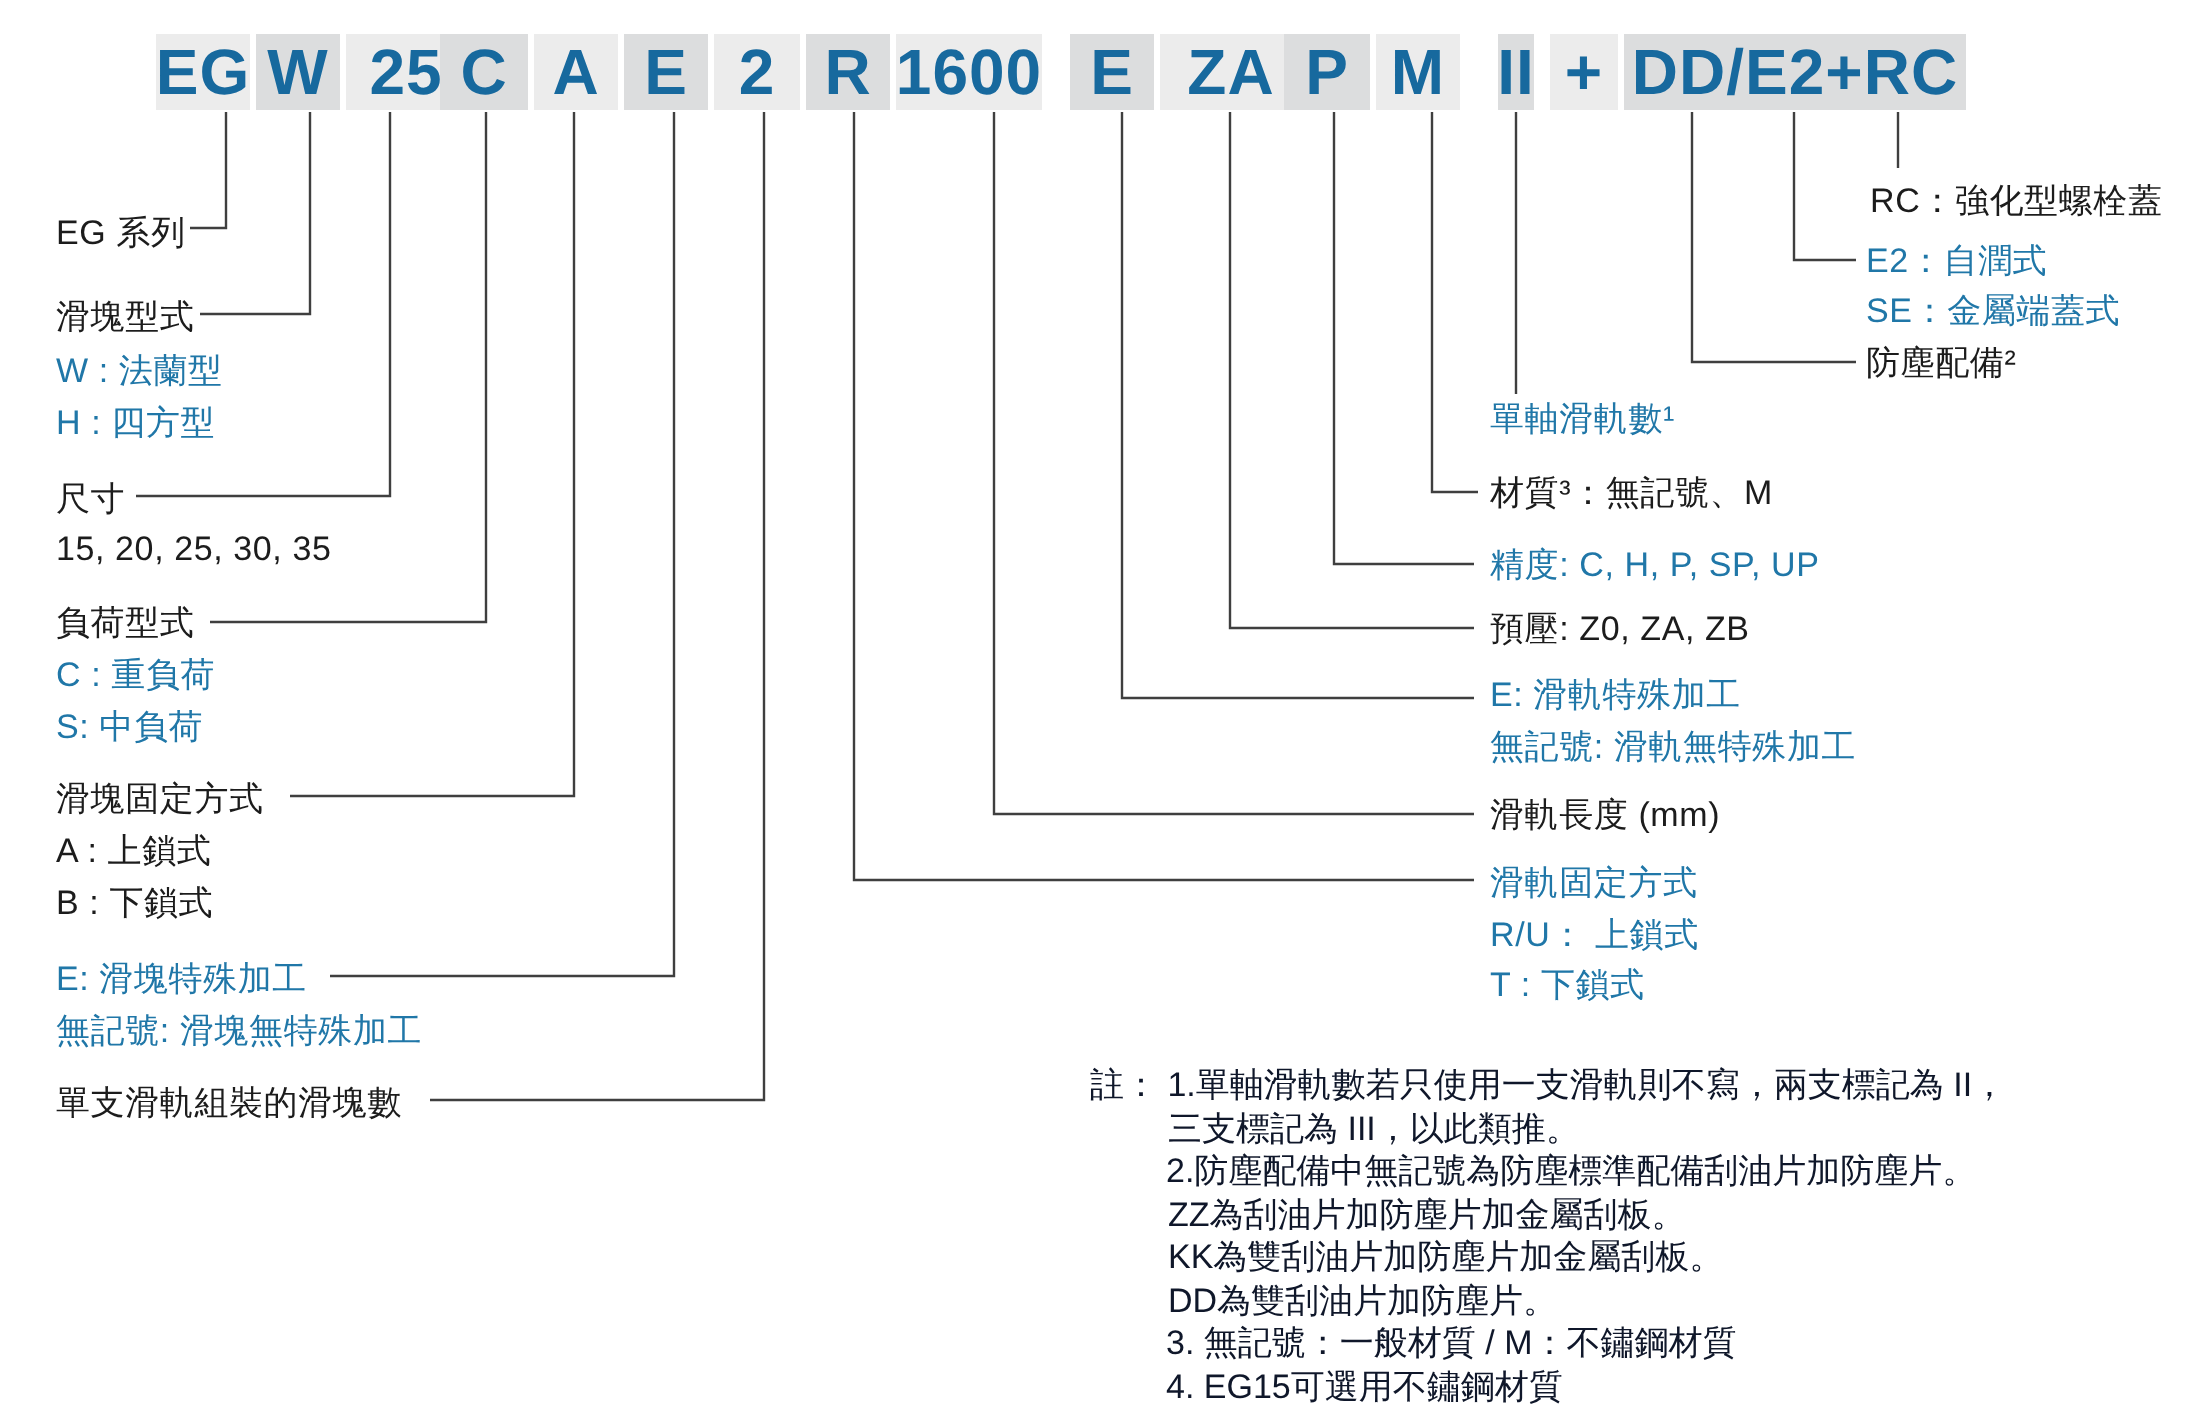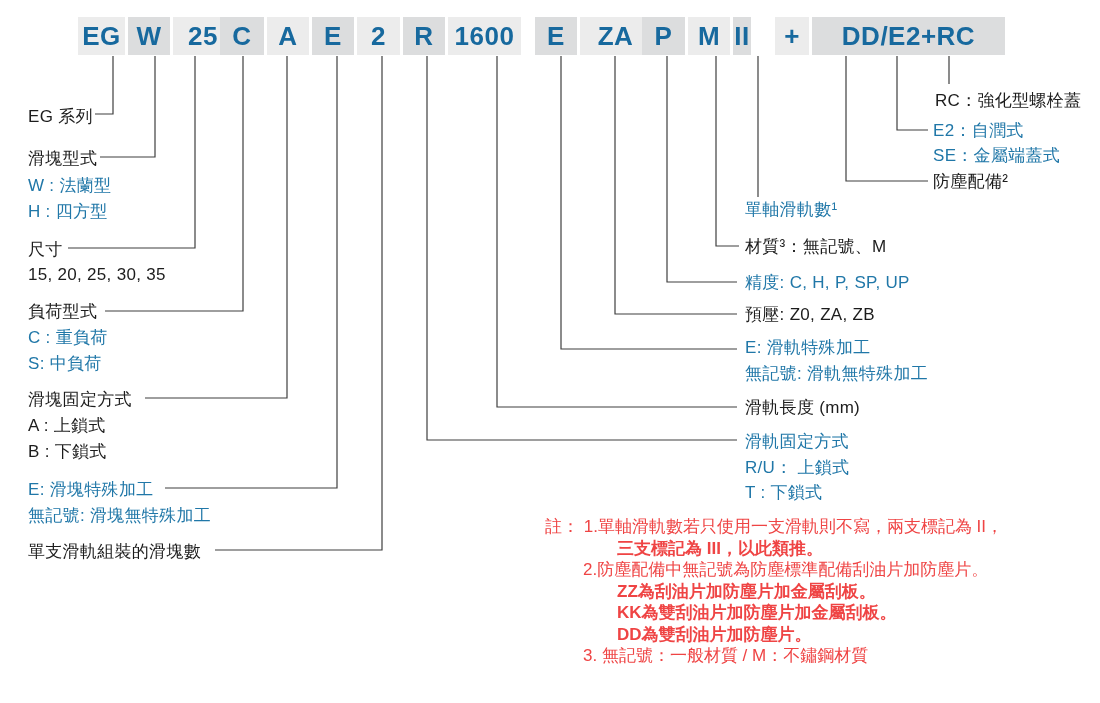--- a/index.html
+++ b/index.html
@@ -6,69 +6,69 @@
   html,body { margin:0; padding:0; background:#ffffff; }
   .canvas {
     position:relative; width:1100px; height:703px; background:#ffffff;
     font-family:"Liberation Sans","DejaVu Sans",sans-serif; overflow:hidden;
   }
   
   .code-bar { position:absolute; left:0; top:17px; height:38px; }
   .seg {
     position:absolute; top:0; height:38px;
     display:flex; align-items:center; justify-content:center;
-    font-weight:bold; font-size:26px; color:#17699e; letter-spacing:0.5px;
+    font-weight:bold; font-size:32px; color:#17699e; letter-spacing:0.5px;
     white-space:nowrap;
   }
   .seg.light { background:#ececec; }
   .seg.dark  { background:#dcddde; }
 
   
   svg.leaders { position:absolute; left:0; top:0; pointer-events:none; }
   svg.leaders polyline { fill:none; stroke:#3f3f3f; stroke-width:1.2; }
 
   
   .lbl {
     position:absolute; font-size:17px; line-height:20px;
     white-space:nowrap; letter-spacing:0.3px;
   }
   .lbl.dark { color:#1c1c1c; }
   .lbl.blue { color:#2077a8; }
 
   
   .notes {
-    position:absolute; left:545px; top:516px;
-    font-size:17px; line-height:21.5px; color:#ef4444;
+    position:absolute; left:545px; top:532px;
+    font-size:17px; line-height:21.5px; color:#0f172a;
   }
   .note-line { white-space:nowrap; }
   .ind1 { margin-left:38px; }
-  .ind2 { margin-left:72px;font-weight:bold; }
+  .ind2 { margin-left:39px; }
 </style>
 </head>
 <body>
 
 <div class="canvas">
 
   <div class="code-bar">
     <span class="seg light" style="left:78px;width:47px">EG</span>
     <span class="seg dark" style="left:128px;width:42px">W</span>
     <span class="seg light" style="left:173px;width:60px">25</span>
     <span class="seg dark" style="left:220px;width:44px">C</span>
     <span class="seg light" style="left:267px;width:42px">A</span>
     <span class="seg dark" style="left:312px;width:42px">E</span>
     <span class="seg light" style="left:357px;width:43px">2</span>
     <span class="seg dark" style="left:403px;width:42px">R</span>
     <span class="seg light" style="left:448px;width:73px">1600</span>
     <span class="seg dark" style="left:535px;width:42px">E</span>
     <span class="seg light" style="left:580px;width:71px">ZA</span>
     <span class="seg dark" style="left:642px;width:43px">P</span>
     <span class="seg light" style="left:688px;width:42px">M</span>
-    <span class="seg dark" style="left:733px;width:18px">II</span>
+    <span class="seg dark" style="left:749px;width:18px">II</span>
     <span class="seg light" style="left:775px;width:34px">+</span>
-    <span class="seg dark" style="left:812px;width:193px">DD/E2+RC</span>
+    <span class="seg dark" style="left:812px;width:171px">DD/E2+RC</span>
   </div>
 
   <svg class="leaders" width="1100" height="703" viewBox="0 0 1100 703">
     <polyline points="113,56 113,114 95,114"></polyline>
     <polyline points="155,56 155,157 100,157"></polyline>
     <polyline points="195,56 195,248 68,248"></polyline>
     <polyline points="243,56 243,311 105,311"></polyline>
     <polyline points="287,56 287,398 145,398"></polyline>
     <polyline points="337,56 337,488 165,488"></polyline>
     <polyline points="382,56 382,550 215,550"></polyline>
@@ -116,15 +116,16 @@
   <div class="lbl blue" style="left:745px;top:483px">T : 下鎖式</div>
 
   <div class="notes">
     <div class="note-line">註： 1.單軸滑軌數若只使用一支滑軌則不寫，兩支標記為 II，</div>
     <div class="note-line ind2">三支標記為 III，以此類推。</div>
     <div class="note-line ind1">2.防塵配備中無記號為防塵標準配備刮油片加防塵片。</div>
     <div class="note-line ind2">ZZ為刮油片加防塵片加金屬刮板。</div>
     <div class="note-line ind2">KK為雙刮油片加防塵片加金屬刮板。</div>
     <div class="note-line ind2">DD為雙刮油片加防塵片。</div>
     <div class="note-line ind1">3. 無記號：一般材質 / M：不鏽鋼材質</div>
+    <div class="note-line ind1">4. EG15可選用不鏽鋼材質</div>
   </div>
 
 </div>
 
 </body></html>

